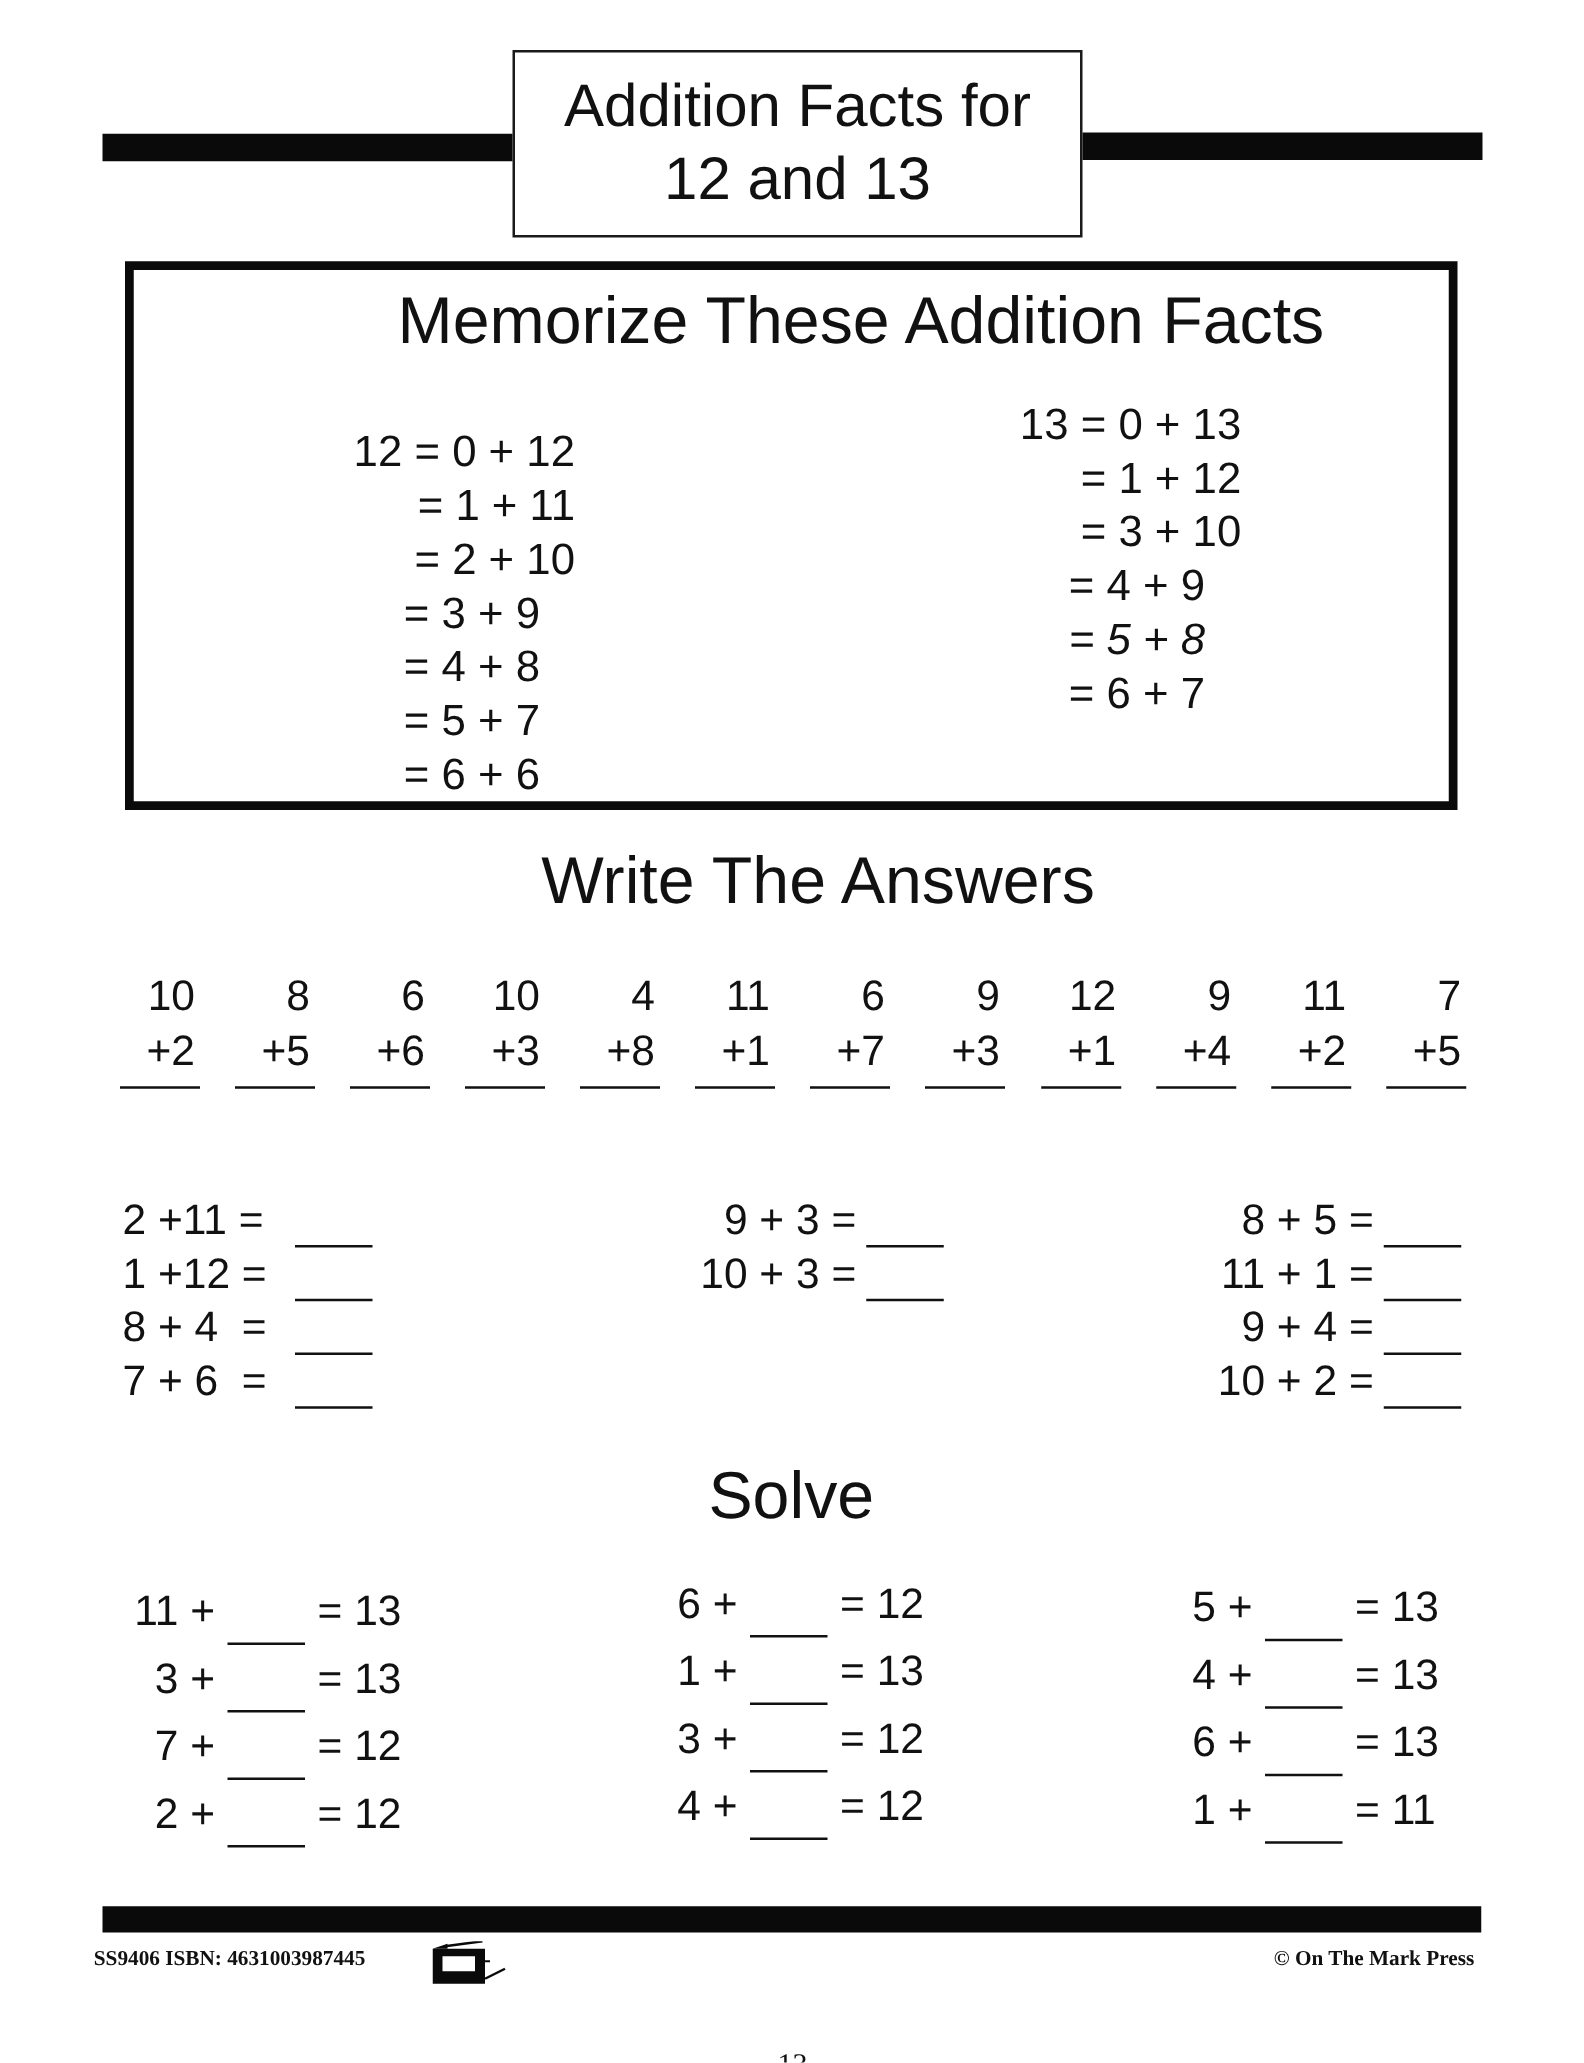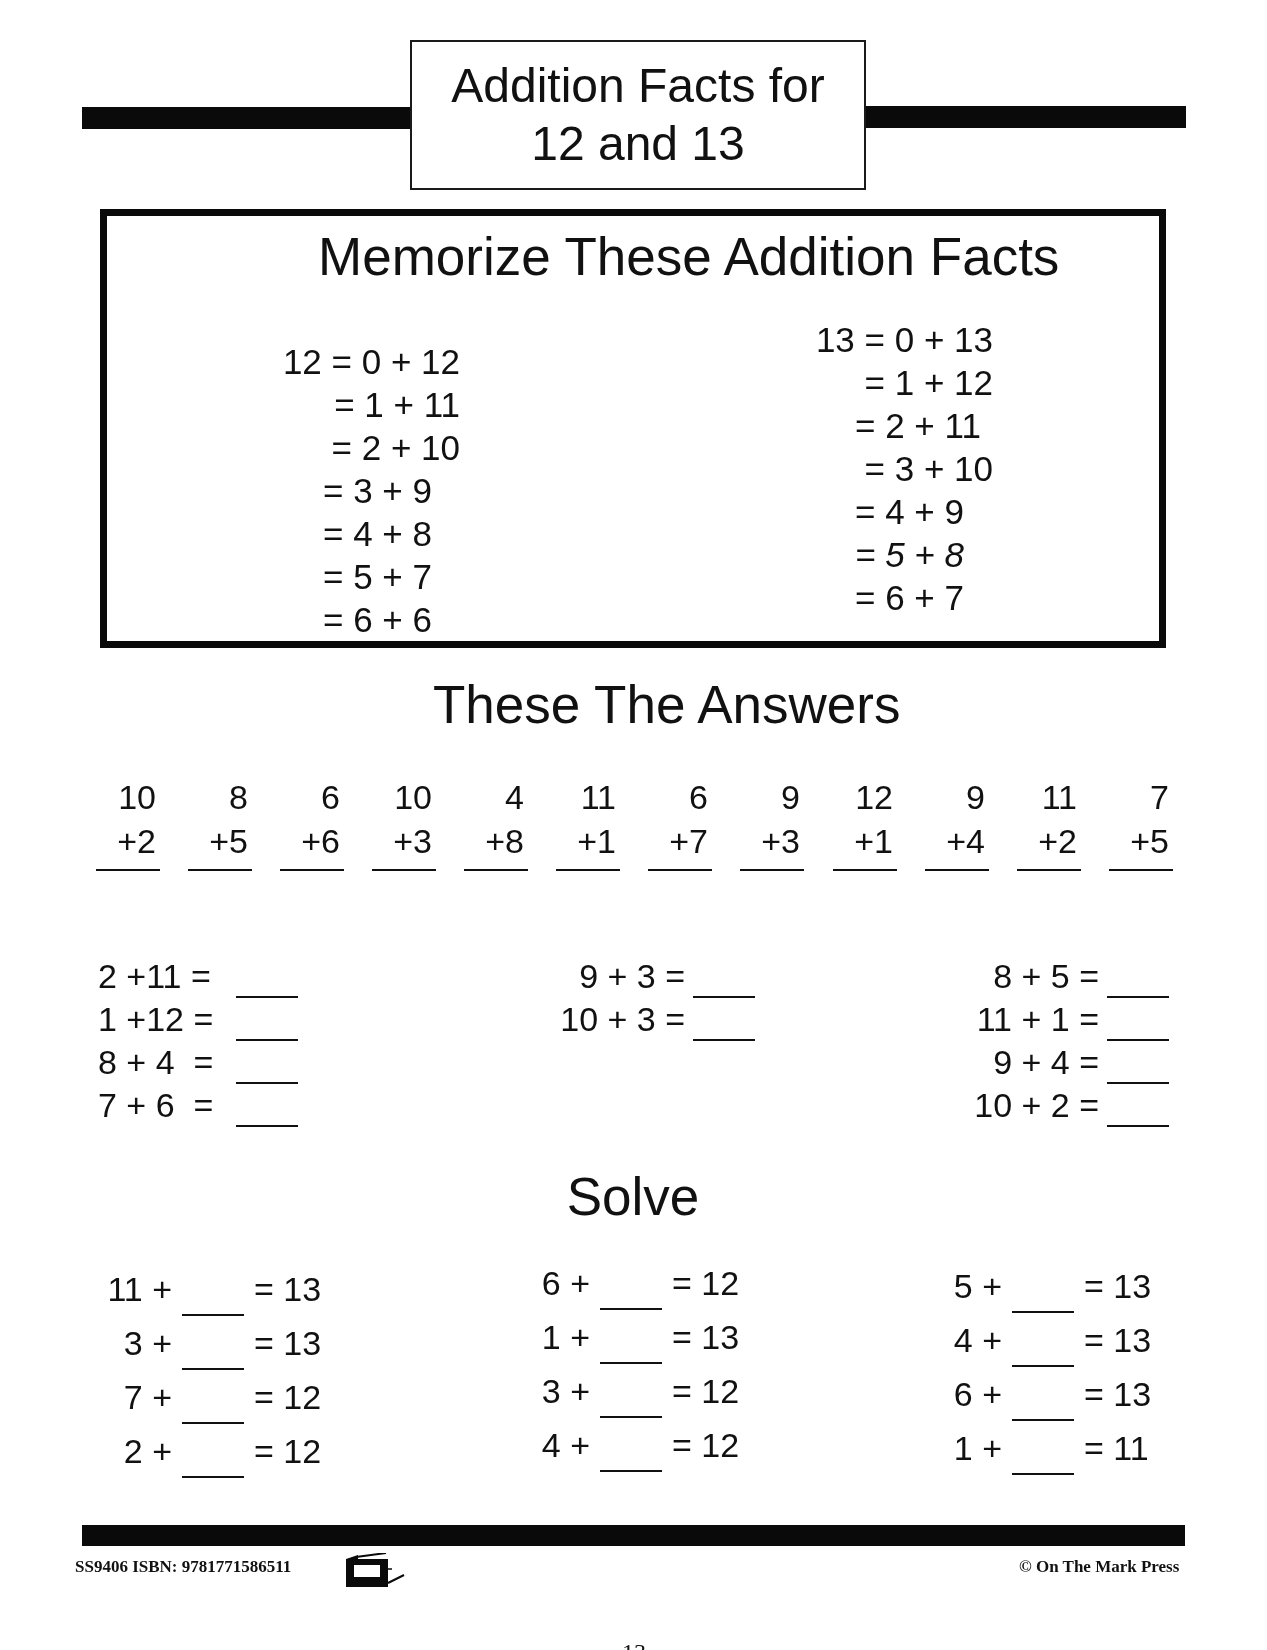--- a/index.html
+++ b/index.html
@@ -43,28 +43,27 @@
   <div class="fact-row">= 2 + 10</div>
   <div class="fact-row" style="text-align:left; padding-left:58px;">= 3 + 9</div>
   <div class="fact-row" style="text-align:left; padding-left:58px;">= 4 + 8</div>
   <div class="fact-row" style="text-align:left; padding-left:58px;">= 5 + 7</div>
   <div class="fact-row" style="text-align:left; padding-left:58px;">= 6 + 6</div>
 </div>
 
 <div class="fact-col" style="left:797px; top:318px; width:196px;">
   <div class="fact-row">13 = 0 + 13</div>
   <div class="fact-row">= 1 + 12</div>
-  <div class="fact-row" style="text-align:left; padding-left:58px;">= 2 + 11</div>
   <div class="fact-row">= 3 + 10</div>
   <div class="fact-row" style="text-align:left; padding-left:58px;">= 4 + 9</div>
   <div class="fact-row" style="text-align:left; padding-left:58px;font-style:italic;">= 5 + 8</div>
   <div class="fact-row" style="text-align:left; padding-left:58px;">= 6 + 7</div>
 </div>
 
-<div class="heading" style="left:433px; top:680px; width:400px; text-align:center;">These The Answers</div>
+<div class="heading" style="left:433px; top:680px; width:400px; text-align:center;">Write The Answers</div>
 
 <div>
   <div class="vp" style="left:96px;">
       <div style="padding-right:4px;">10</div>
       <div style="padding-right:4px;">+2</div>
       <div class="line"></div>
     </div>
   <div class="vp" style="left:188px;">
       <div style="padding-right:4px;">8</div>
       <div style="padding-right:4px;">+5</div>
@@ -237,21 +236,21 @@
     </div>
   <div class="solve-row">
       <span style="width:72px; text-align:right; display:inline-block;">1 +</span>
       <span class="blank"></span>
       <span>= 11</span>
     </div>
 </div>
 
 <div class="bar" style="left:82px; top:1525px; width:1103px; height:21px;"></div>
 
-<div class="footer" style="left:75px;">SS9406  ISBN: 9781771586511</div>
+<div class="footer" style="left:75px;">SS9406  ISBN: 4631003987445</div>
 <div class="abs" style="left:346px; top:1553px; width:64px; height:36px;">
   <svg width="64" height="36" viewBox="0 0 64 36">
     <rect x="0" y="6" width="42" height="28" fill="#0a0a0a"></rect>
     <rect x="8" y="12" width="26" height="12" fill="#fff"></rect>
     <polygon points="0,6 12,2 12,6" fill="#0a0a0a"></polygon>
     <line x1="10" y1="4" x2="40" y2="0" stroke="#0a0a0a" stroke-width="2"></line>
     <line x1="42" y1="30" x2="58" y2="22" stroke="#0a0a0a" stroke-width="2"></line>
     <line x1="42" y1="16" x2="46" y2="16" stroke="#0a0a0a" stroke-width="1.5"></line>
   </svg>
 </div>

